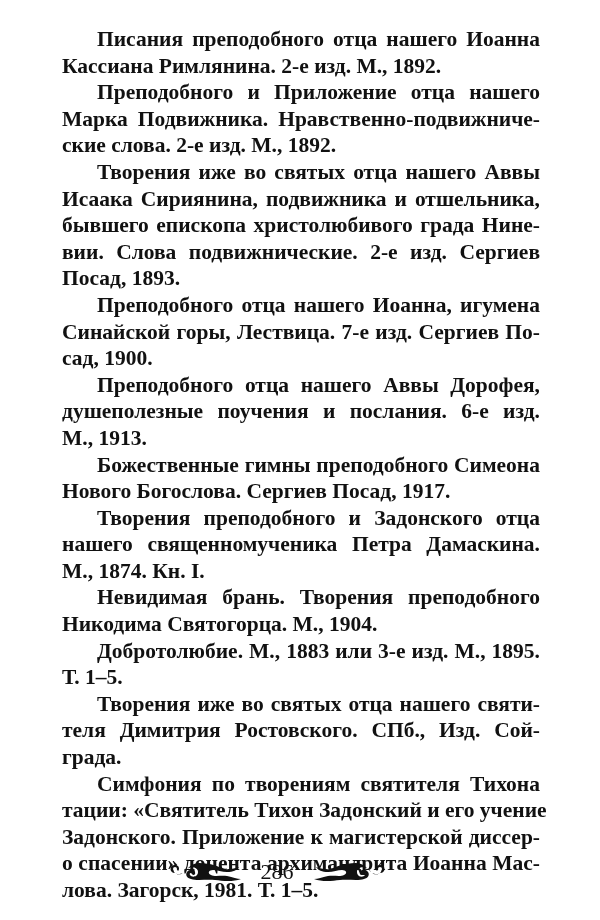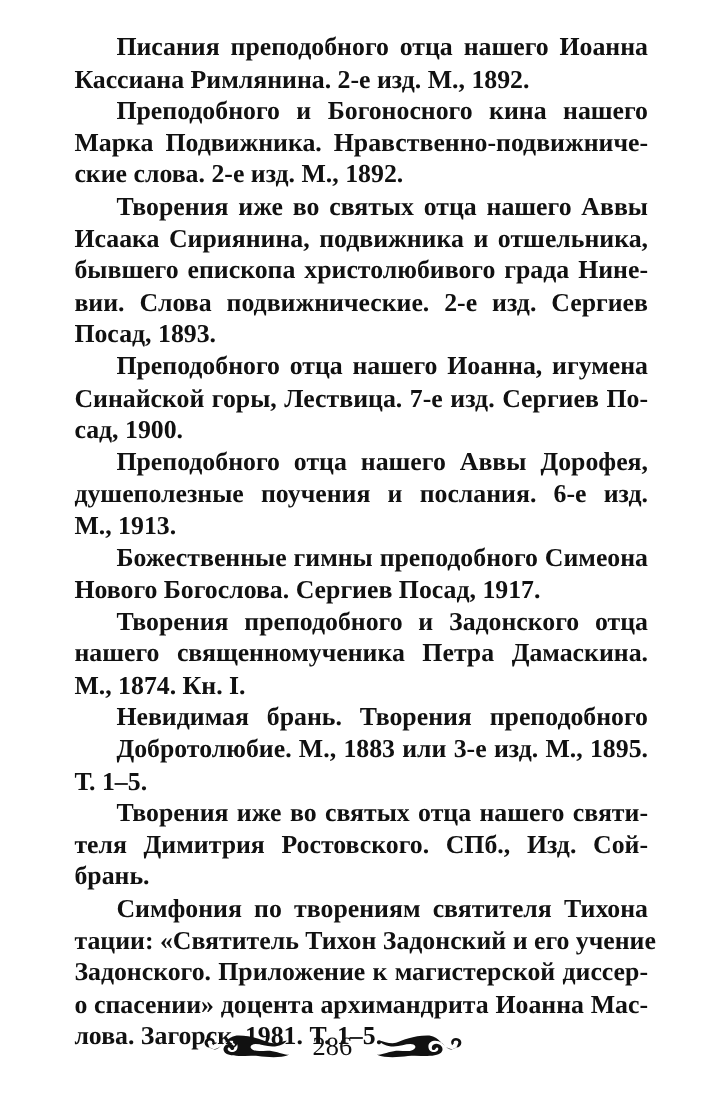--- a/index.html
+++ b/index.html
@@ -62,21 +62,21 @@
 <body>
 
 <div class="page">
 
   <p class="entry">
     <span class="line first">Писания преподобного отца нашего Иоанна</span>
     <span class="line last">Кассиана Римлянина. 2-е изд. М., 1892.</span>
   </p>
 
   <p class="entry">
-    <span class="line first">Преподобного и Богоносного кина нашего</span>
+    <span class="line first">Преподобного и Приложение отца нашего</span>
     <span class="line">Марка Подвижника. Нравственно-подвижниче-</span>
     <span class="line last">ские слова. 2-е изд. М., 1892.</span>
   </p>
 
   <p class="entry">
     <span class="line first">Творения иже во святых отца нашего Аввы</span>
     <span class="line">Исаака Сириянина, подвижника и отшельника,</span>
     <span class="line">бывшего епископа христолюбивого града Нине-</span>
     <span class="line">вии. Слова подвижнические. 2-е изд. Сергиев</span>
     <span class="line last">Посад, 1893.</span>
@@ -100,31 +100,32 @@
   </p>
 
   <p class="entry">
     <span class="line first">Творения преподобного и Задонского отца</span>
     <span class="line">нашего священномученика Петра Дамаскина.</span>
     <span class="line last">М., 1874. Кн. I.</span>
   </p>
 
   <p class="entry">
     <span class="line first">Невидимая брань. Творения преподобного</span>
+    <span class="line last">Никодима Святогорца. М., 1904.</span>
   </p>
 
   <p class="entry">
     <span class="line first">Добротолюбие. М., 1883 или 3-е изд. М., 1895.</span>
     <span class="line last">Т. 1–5.</span>
   </p>
 
   <p class="entry">
     <span class="line first">Творения иже во святых отца нашего святи-</span>
     <span class="line">теля Димитрия Ростовского. СПб., Изд. Сой-</span>
-    <span class="line last">брань.</span>
+    <span class="line last">града.</span>
   </p>
 
   <p class="entry">
     <span class="line first">Симфония по творениям святителя Тихона</span>
     <span class="line">тации: «Святитель Тихон Задонский и его учение</span>
     <span class="line">Задонского. Приложение к магистерской диссер-</span>
     <span class="line">о спасении» доцента архимандрита Иоанна Мас-</span>
     <span class="line last">лова. Загорск, 1981. Т. 1–5.</span>
   </p>
 </div>

